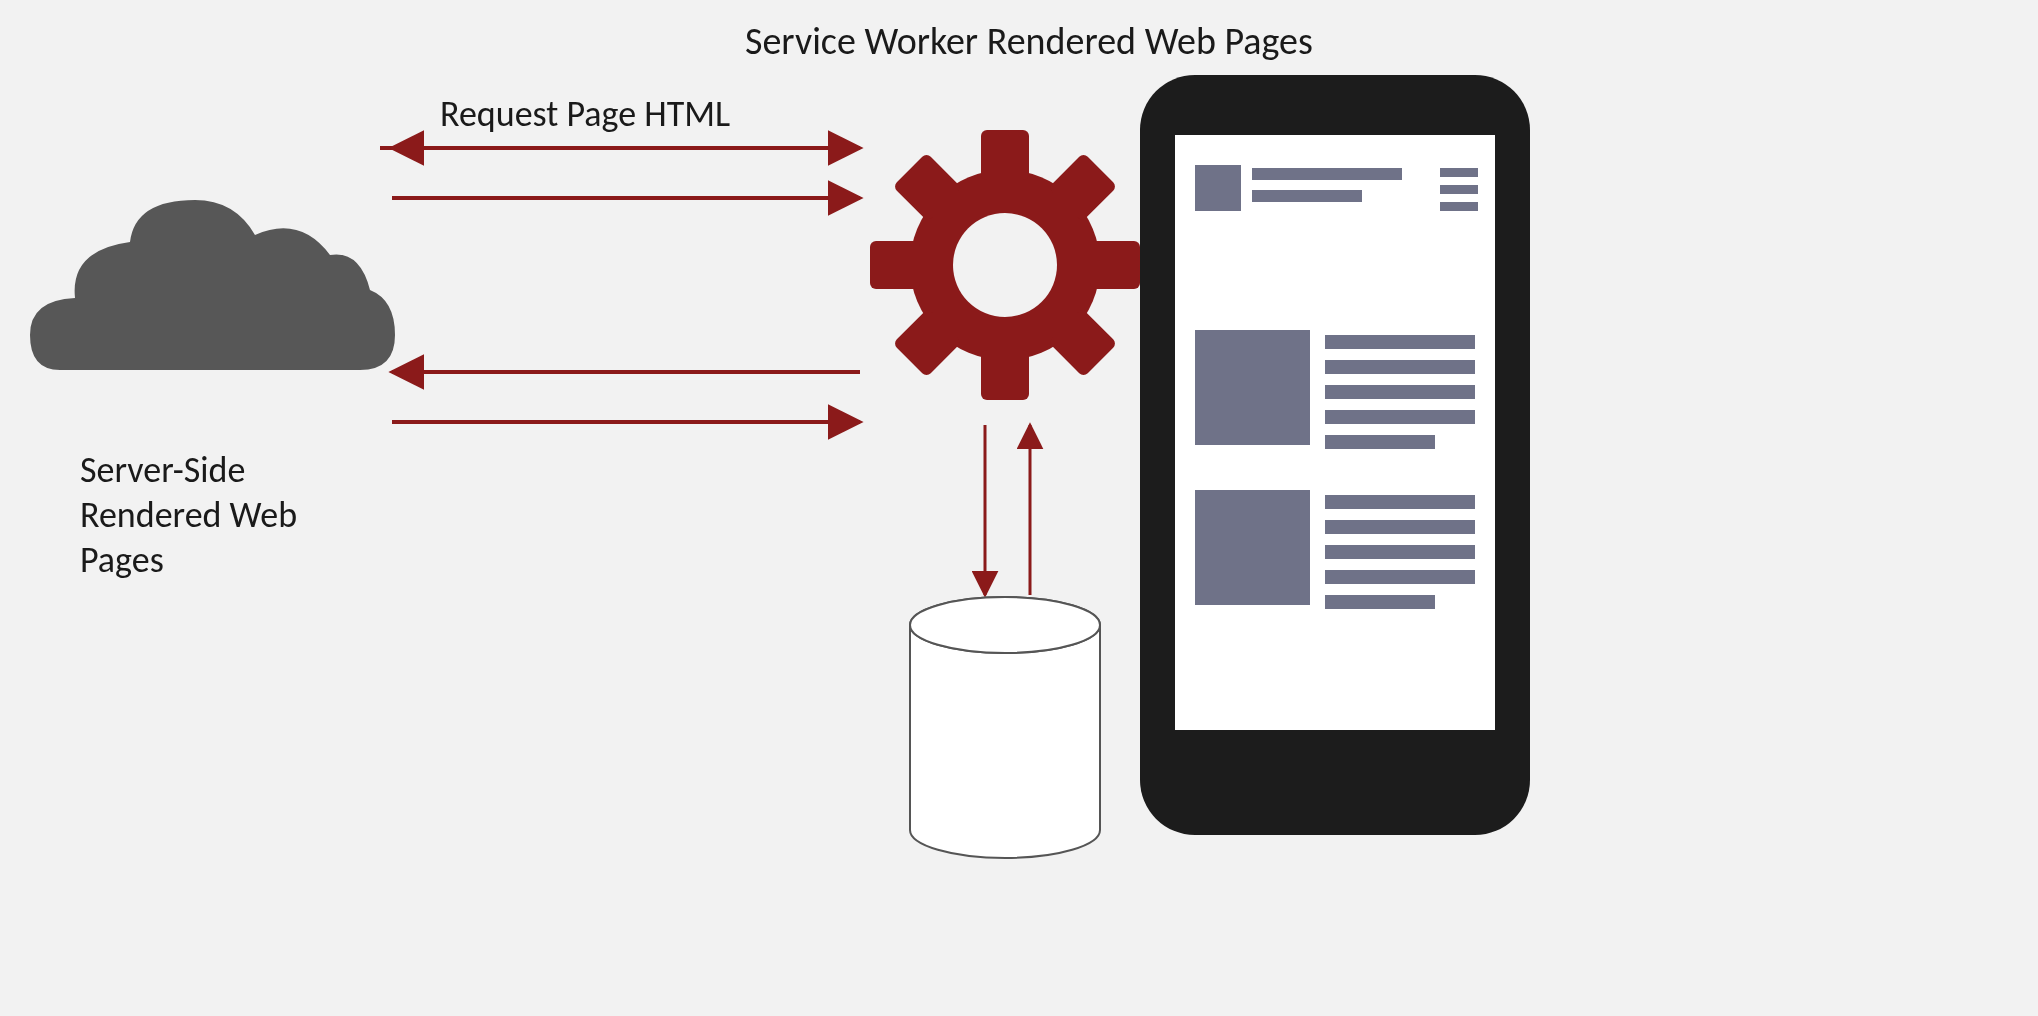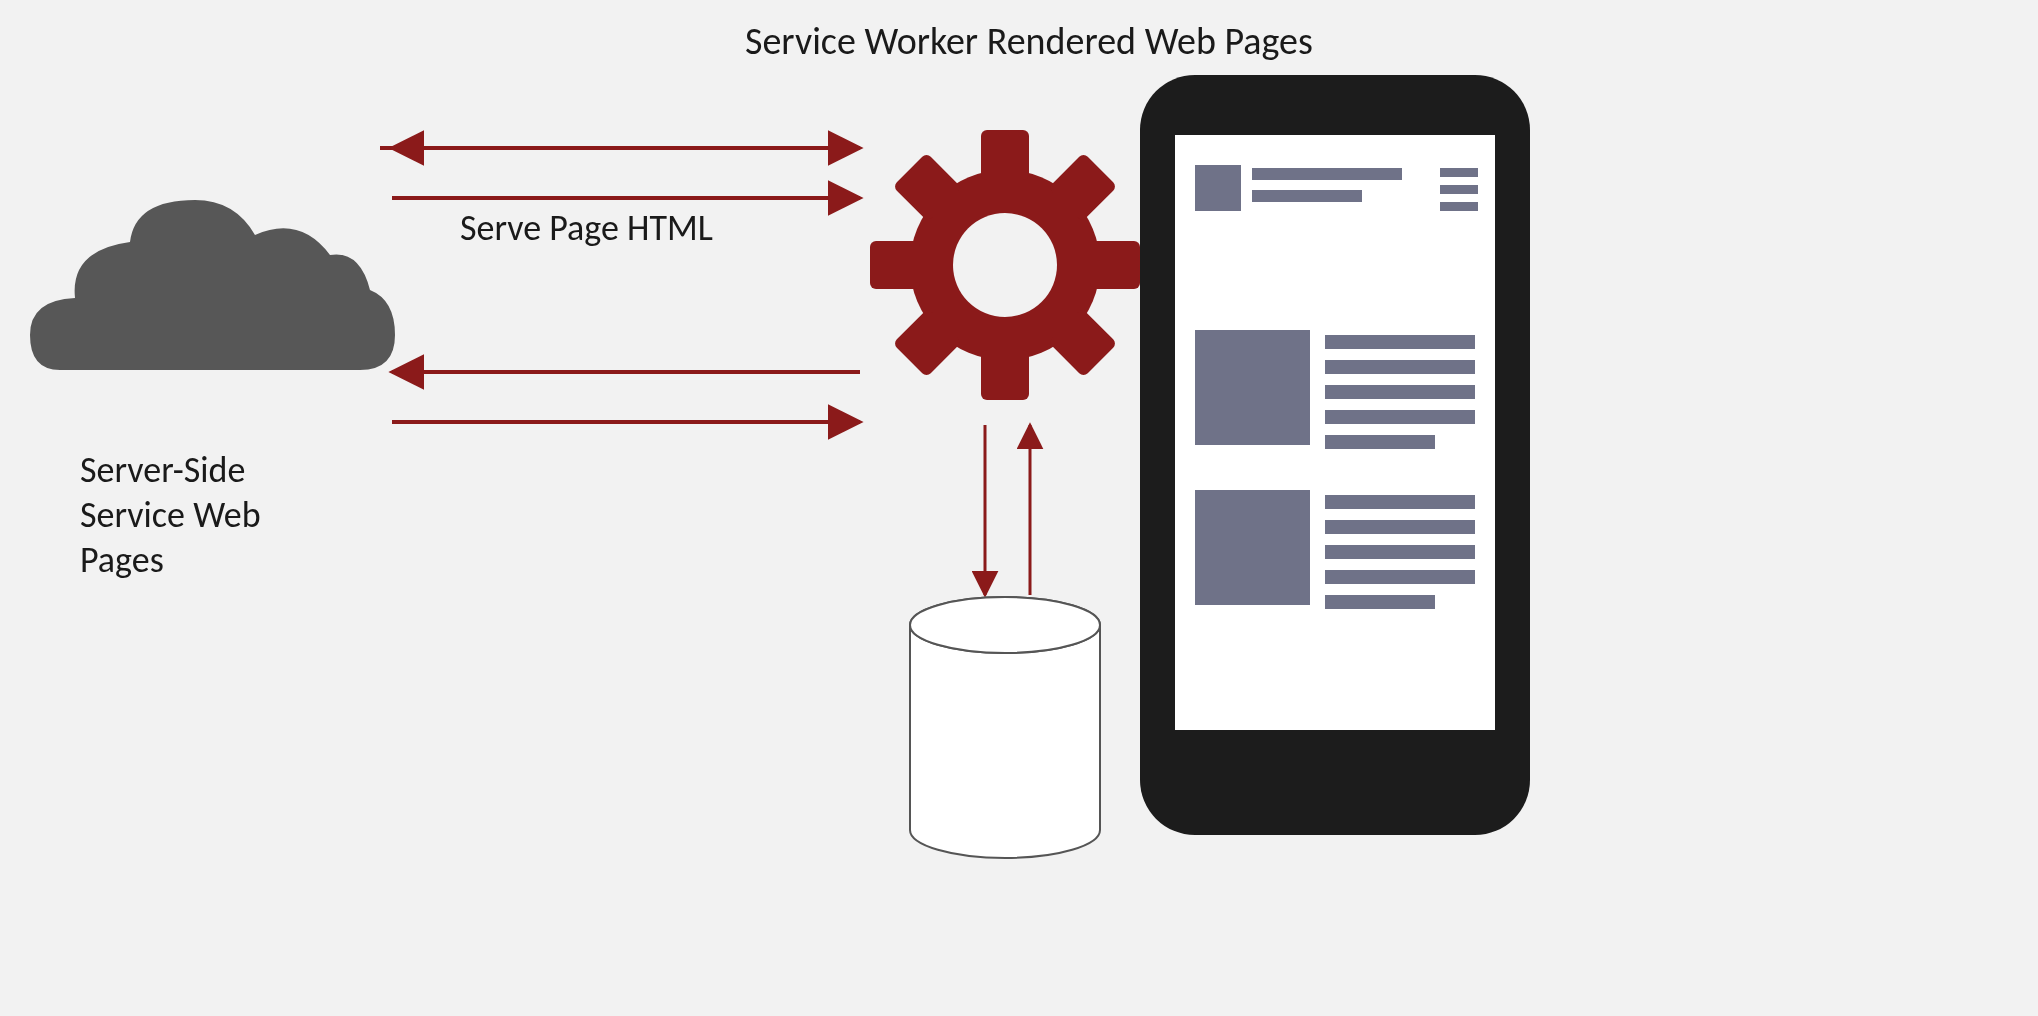--- a/index.html
+++ b/index.html
@@ -23,24 +23,24 @@
   svg.full{ position:absolute; left:0; top:0; }
 </style>
 </head>
 <body>
 
 <div class="stage">
 
   <div class="label title" style="left:745px; top:18px;">Service Worker Rendered Web Pages</div>
 
   <div class="label" style="left:80px; top:448px;">Server-Side
-Service Web
+Rendered Web
 Pages</div>
 
-  <div class="label" style="left:460px; top:206px;">Serve Page HTML</div>
+  <div class="label" style="left:440px; top:92px;">Request Page HTML</div>
 
   <div class="label" style="left:958px; top:704px;">Cache</div>
 
   <svg class="full" width="2038" height="1016" viewBox="0 0 2038 1016">
 
     <defs>
       <marker id="ahR" viewBox="0 0 10 10" refX="9" refY="5" markerWidth="9" markerHeight="9" orient="auto-start-reverse">
         <path d="M0,0 L10,5 L0,10 Z" fill="#8b1a1a"></path>
       </marker>
       <marker id="ahL" viewBox="0 0 10 10" refX="1" refY="5" markerWidth="9" markerHeight="9" orient="auto">

